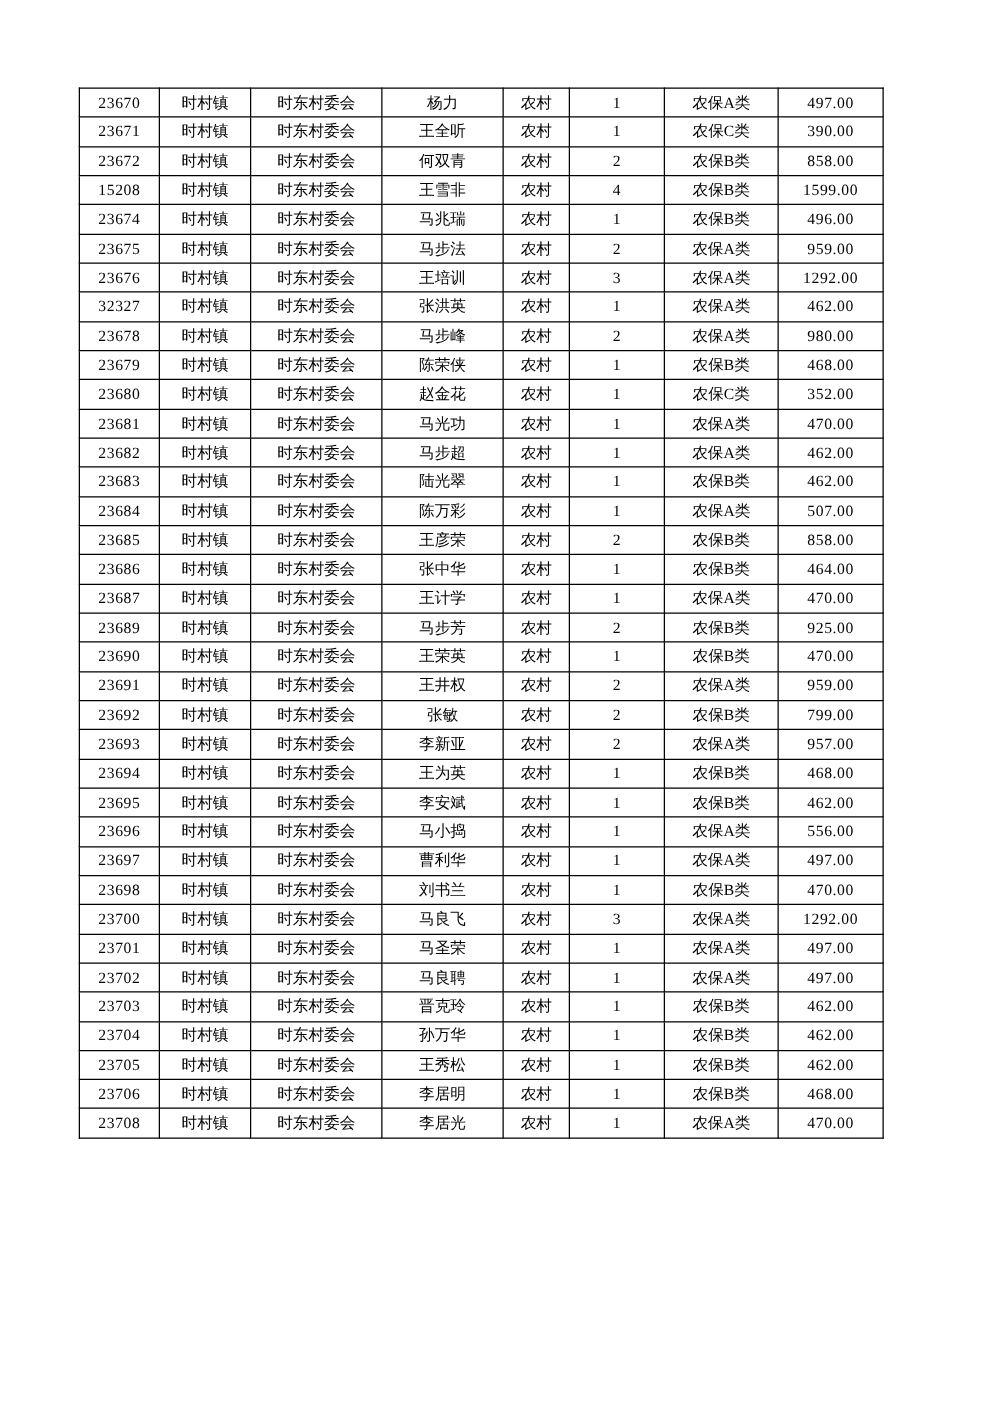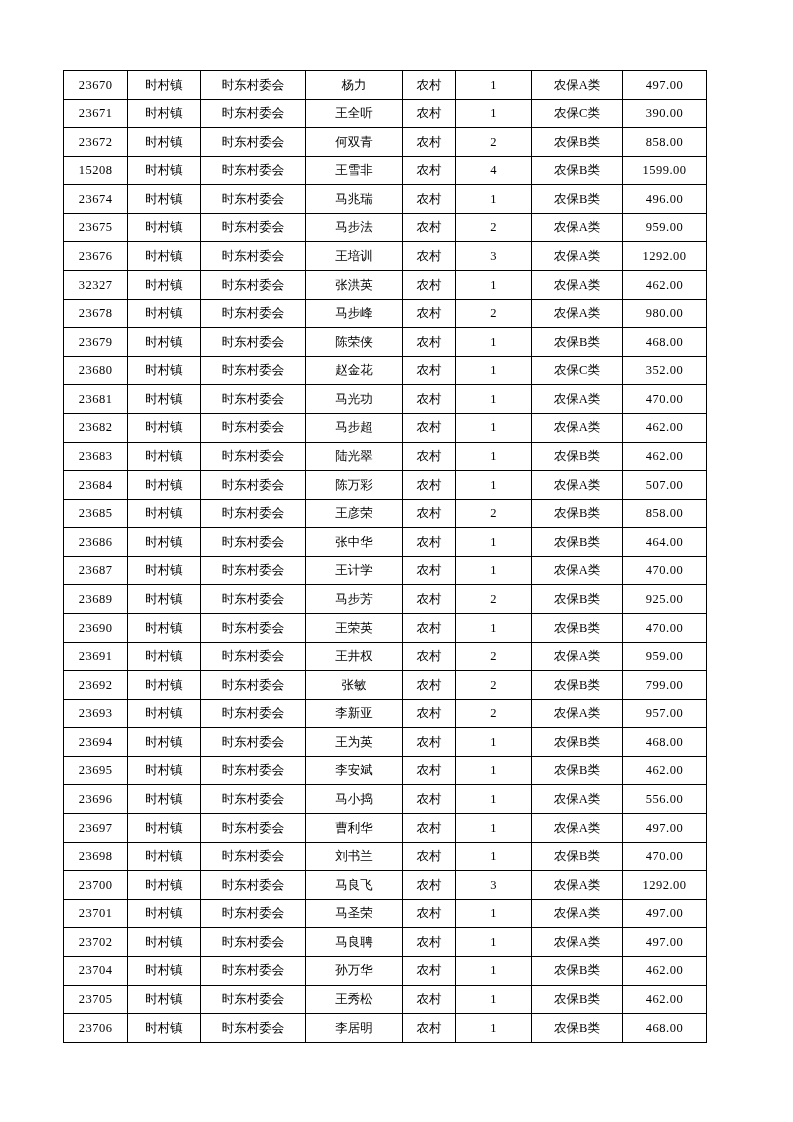--- a/index.html
+++ b/index.html
@@ -13,21 +13,21 @@
     height: 1122px;
     background: #ffffff;
     font-family: "Liberation Serif", "DejaVu Serif", serif;
     color: #000000;
   }
   table.records {
     position: absolute;
     left: 63px;
     top: 70px;
     width: 643px;
-    height: 973px;
+    height: 841px;
     border-collapse: collapse;
     table-layout: fixed;
   }
   table.records td {
     border: 1px solid #000000;
     text-align: center;
     vertical-align: middle;
     font-size: 12.5px;
     line-height: 1;
     padding: 0;
@@ -359,20 +359,30 @@
           <td class="num">23702</td>
           <td>时村镇</td>
           <td>时东村委会</td>
           <td>马良聘</td>
           <td>农村</td>
           <td class="num">1</td>
           <td>农保A类</td>
           <td class="num">497.00</td>
         </tr>
         <tr>
+          <td class="num">23703</td>
+          <td>时村镇</td>
+          <td>时东村委会</td>
+          <td>晋克玲</td>
+          <td>农村</td>
+          <td class="num">1</td>
+          <td>农保B类</td>
+          <td class="num">462.00</td>
+        </tr>
+        <tr>
           <td class="num">23704</td>
           <td>时村镇</td>
           <td>时东村委会</td>
           <td>孙万华</td>
           <td>农村</td>
           <td class="num">1</td>
           <td>农保B类</td>
           <td class="num">462.00</td>
         </tr>
         <tr>
@@ -387,16 +397,26 @@
         </tr>
         <tr>
           <td class="num">23706</td>
           <td>时村镇</td>
           <td>时东村委会</td>
           <td>李居明</td>
           <td>农村</td>
           <td class="num">1</td>
           <td>农保B类</td>
           <td class="num">468.00</td>
+        </tr>
+        <tr>
+          <td class="num">23708</td>
+          <td>时村镇</td>
+          <td>时东村委会</td>
+          <td>李居光</td>
+          <td>农村</td>
+          <td class="num">1</td>
+          <td>农保A类</td>
+          <td class="num">470.00</td>
         </tr>
       </tbody>
   </table>
 </div>
 
 </body></html>

